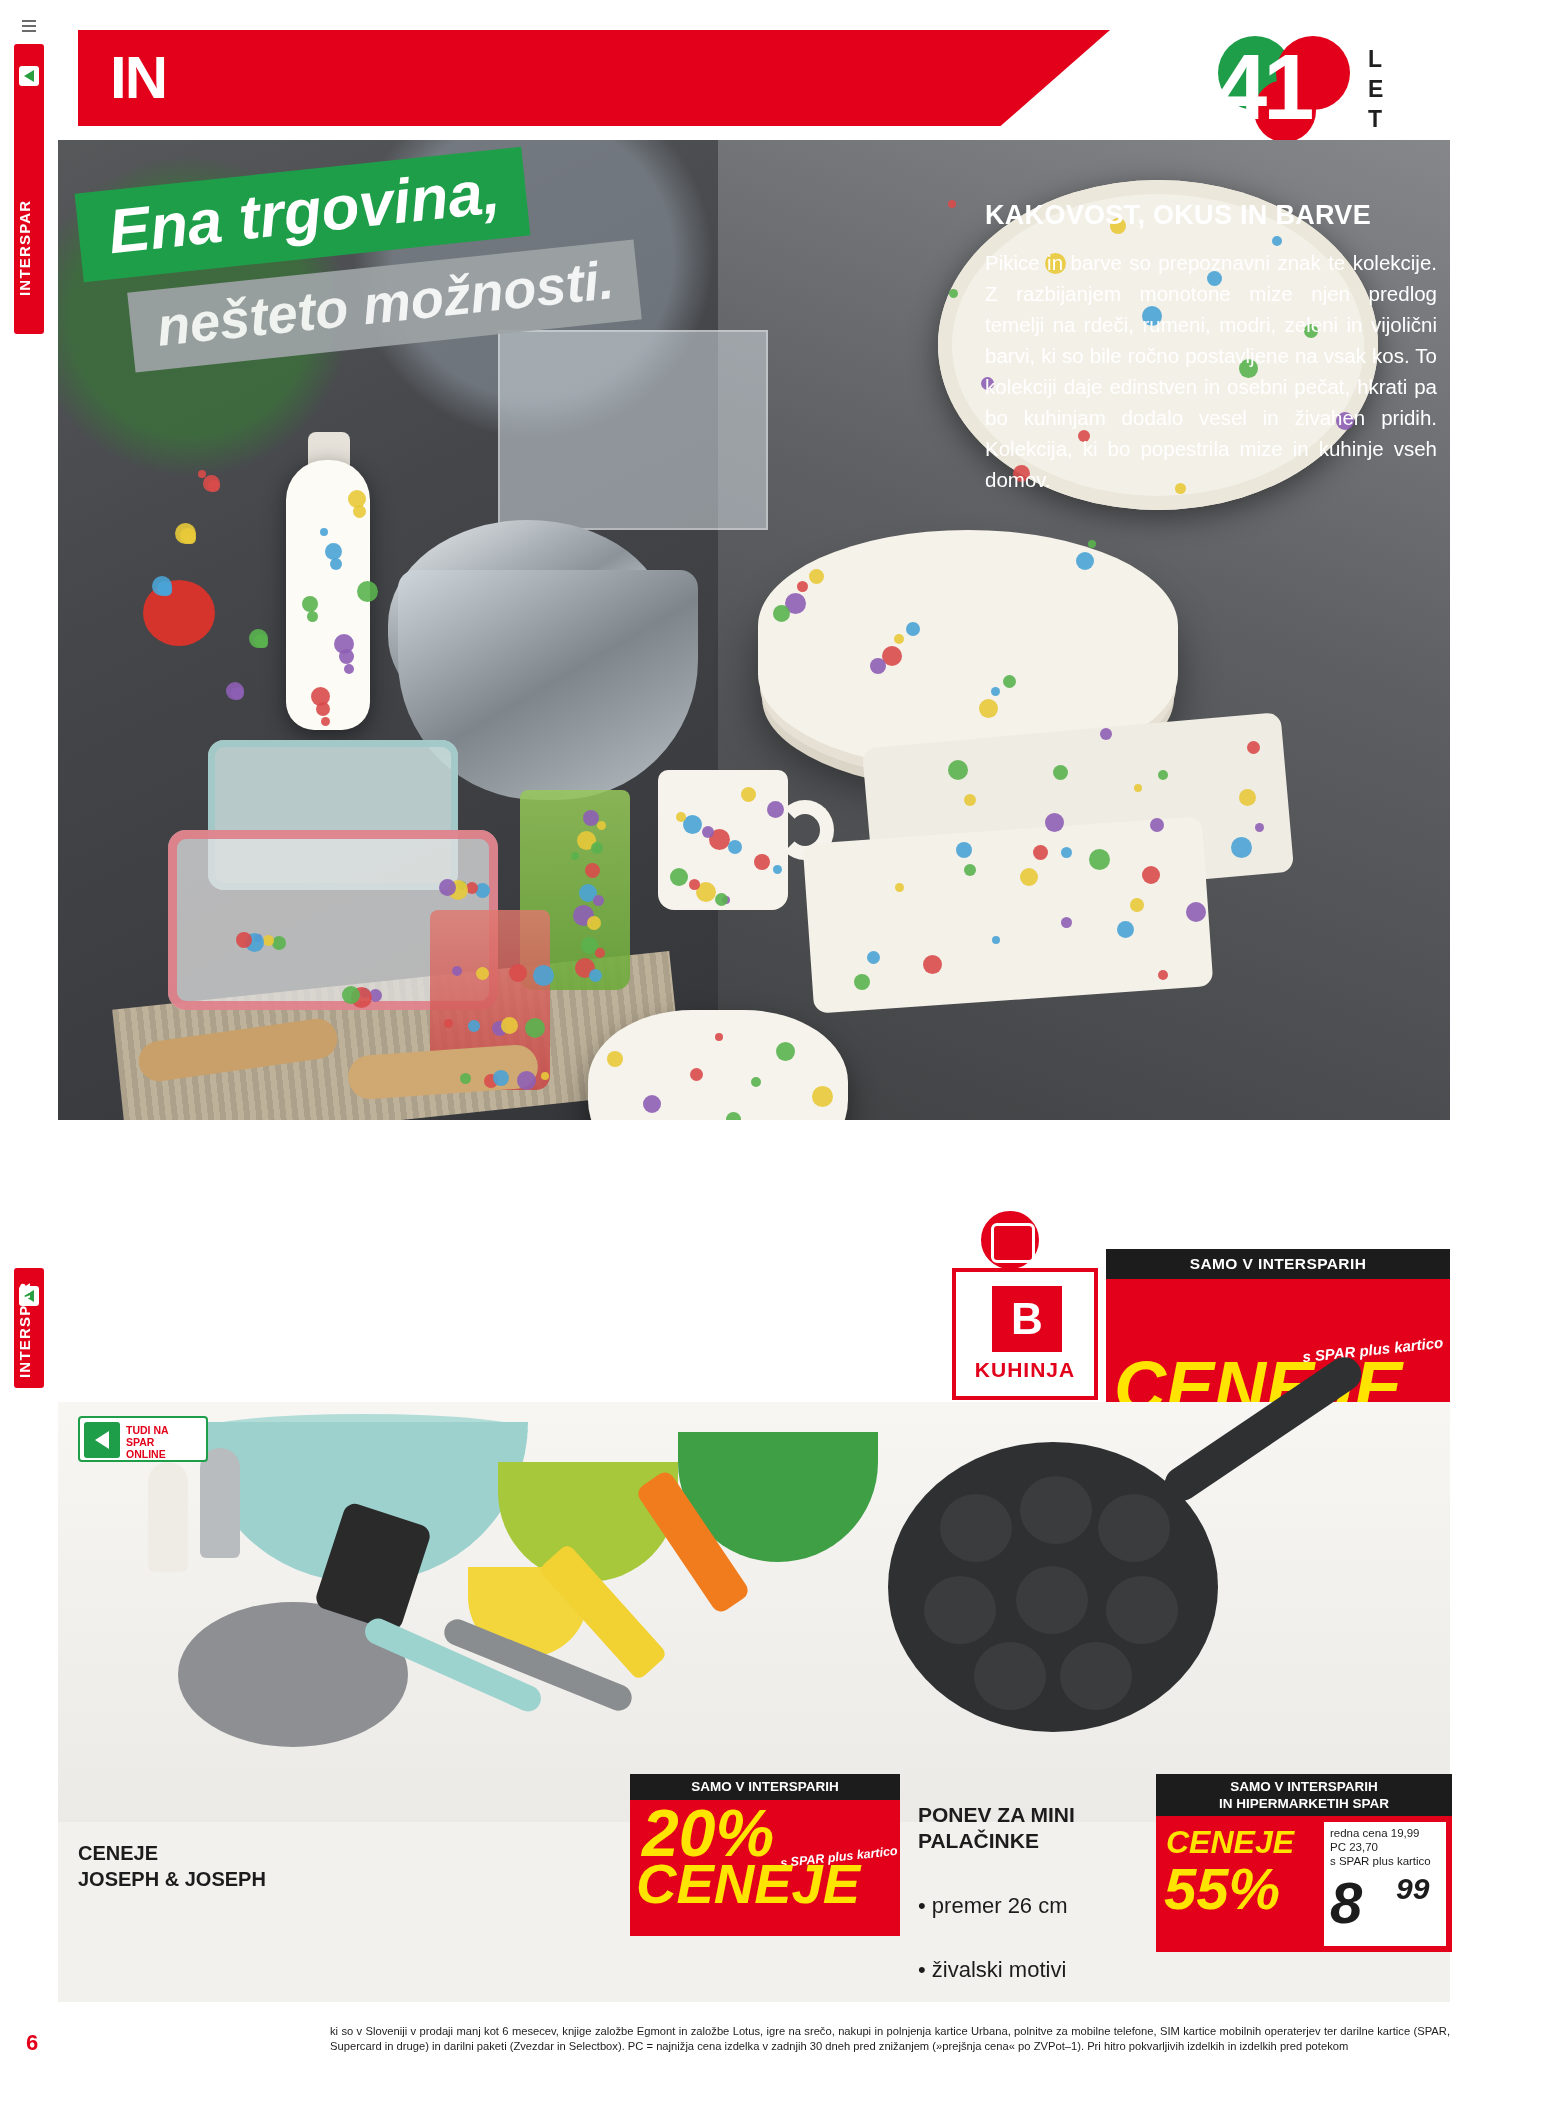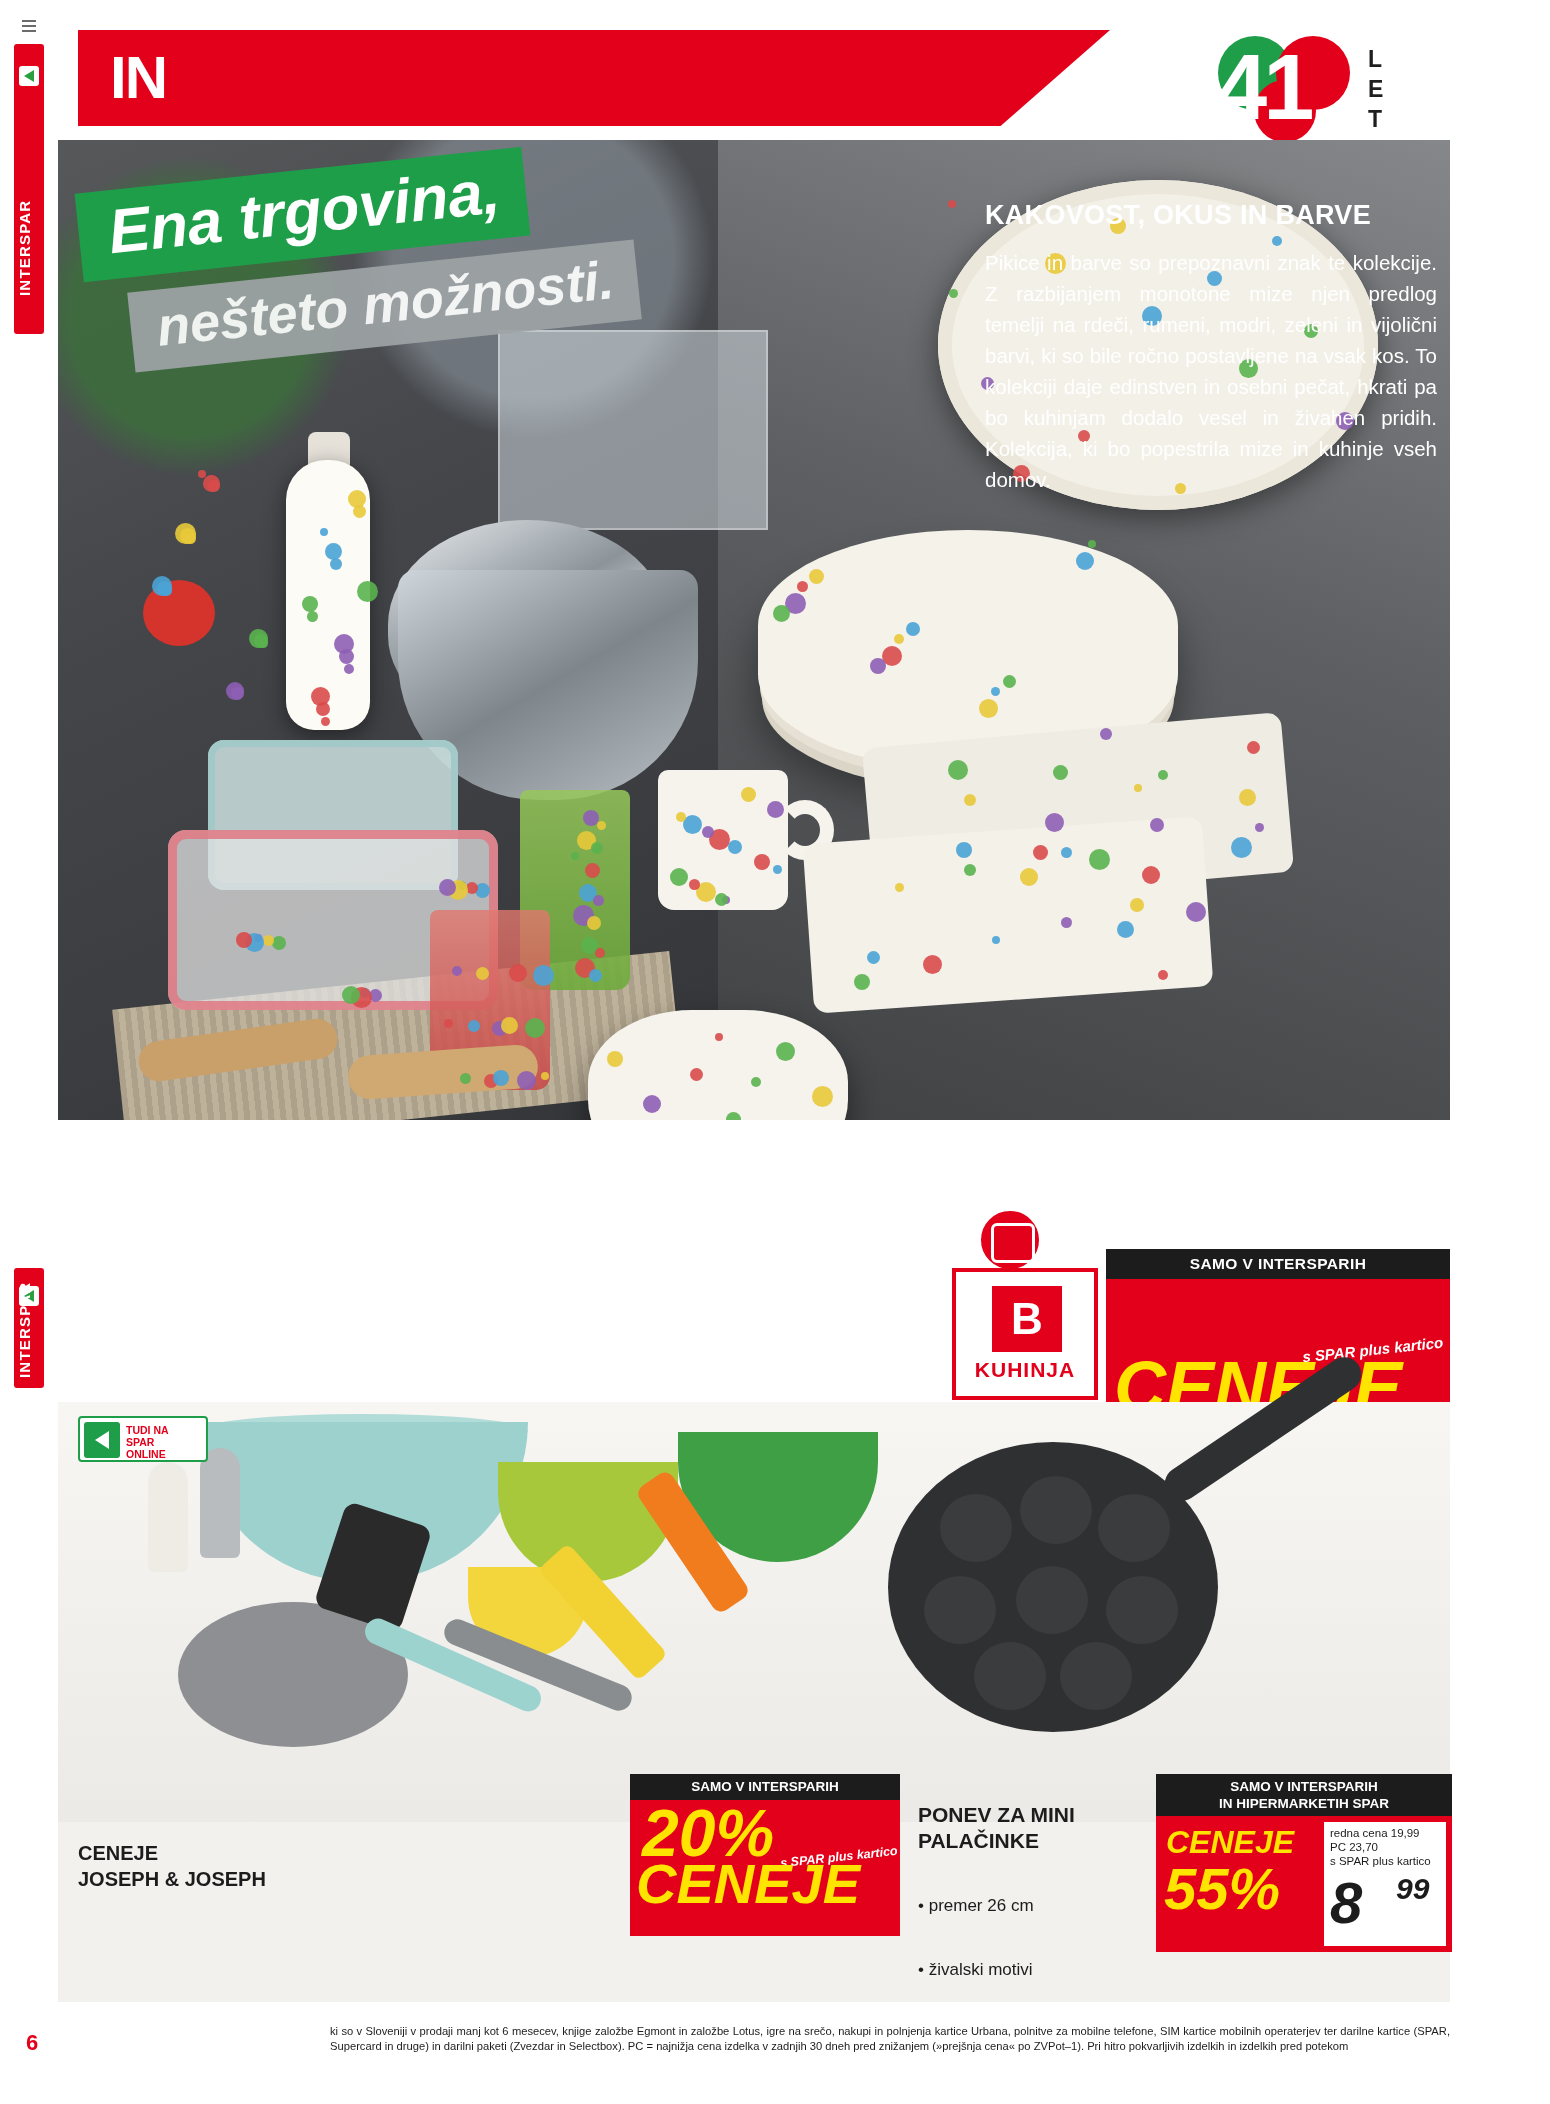--- a/index.html
+++ b/index.html
@@ -527,21 +527,21 @@
   
   .pan-text {
     position: absolute; left: 860px; top: 400px;
     width: 230px;
   }
   .pan-text h3 {
     font-size: 21px; font-weight: bold; color: #1c1c1c; line-height: 26px;
   }
   .pan-text ul { list-style: none; margin-top: 8px; }
   .pan-text li {
-    font-size: 17px; color: #1c1c1c; line-height: 24px; margin-top: 40px;
+    font-size: 22px; color: #1c1c1c; line-height: 24px; margin-top: 40px;
   }
   .pan-text li::before { content: "• "; }
 
   
   .p55 {
     position: absolute; left: 1098px; top: 372px;
     width: 296px; height: 178px;
   }
   .p55 .bar {
     position: absolute; left: 0; top: 0; width: 296px; height: 42px;

